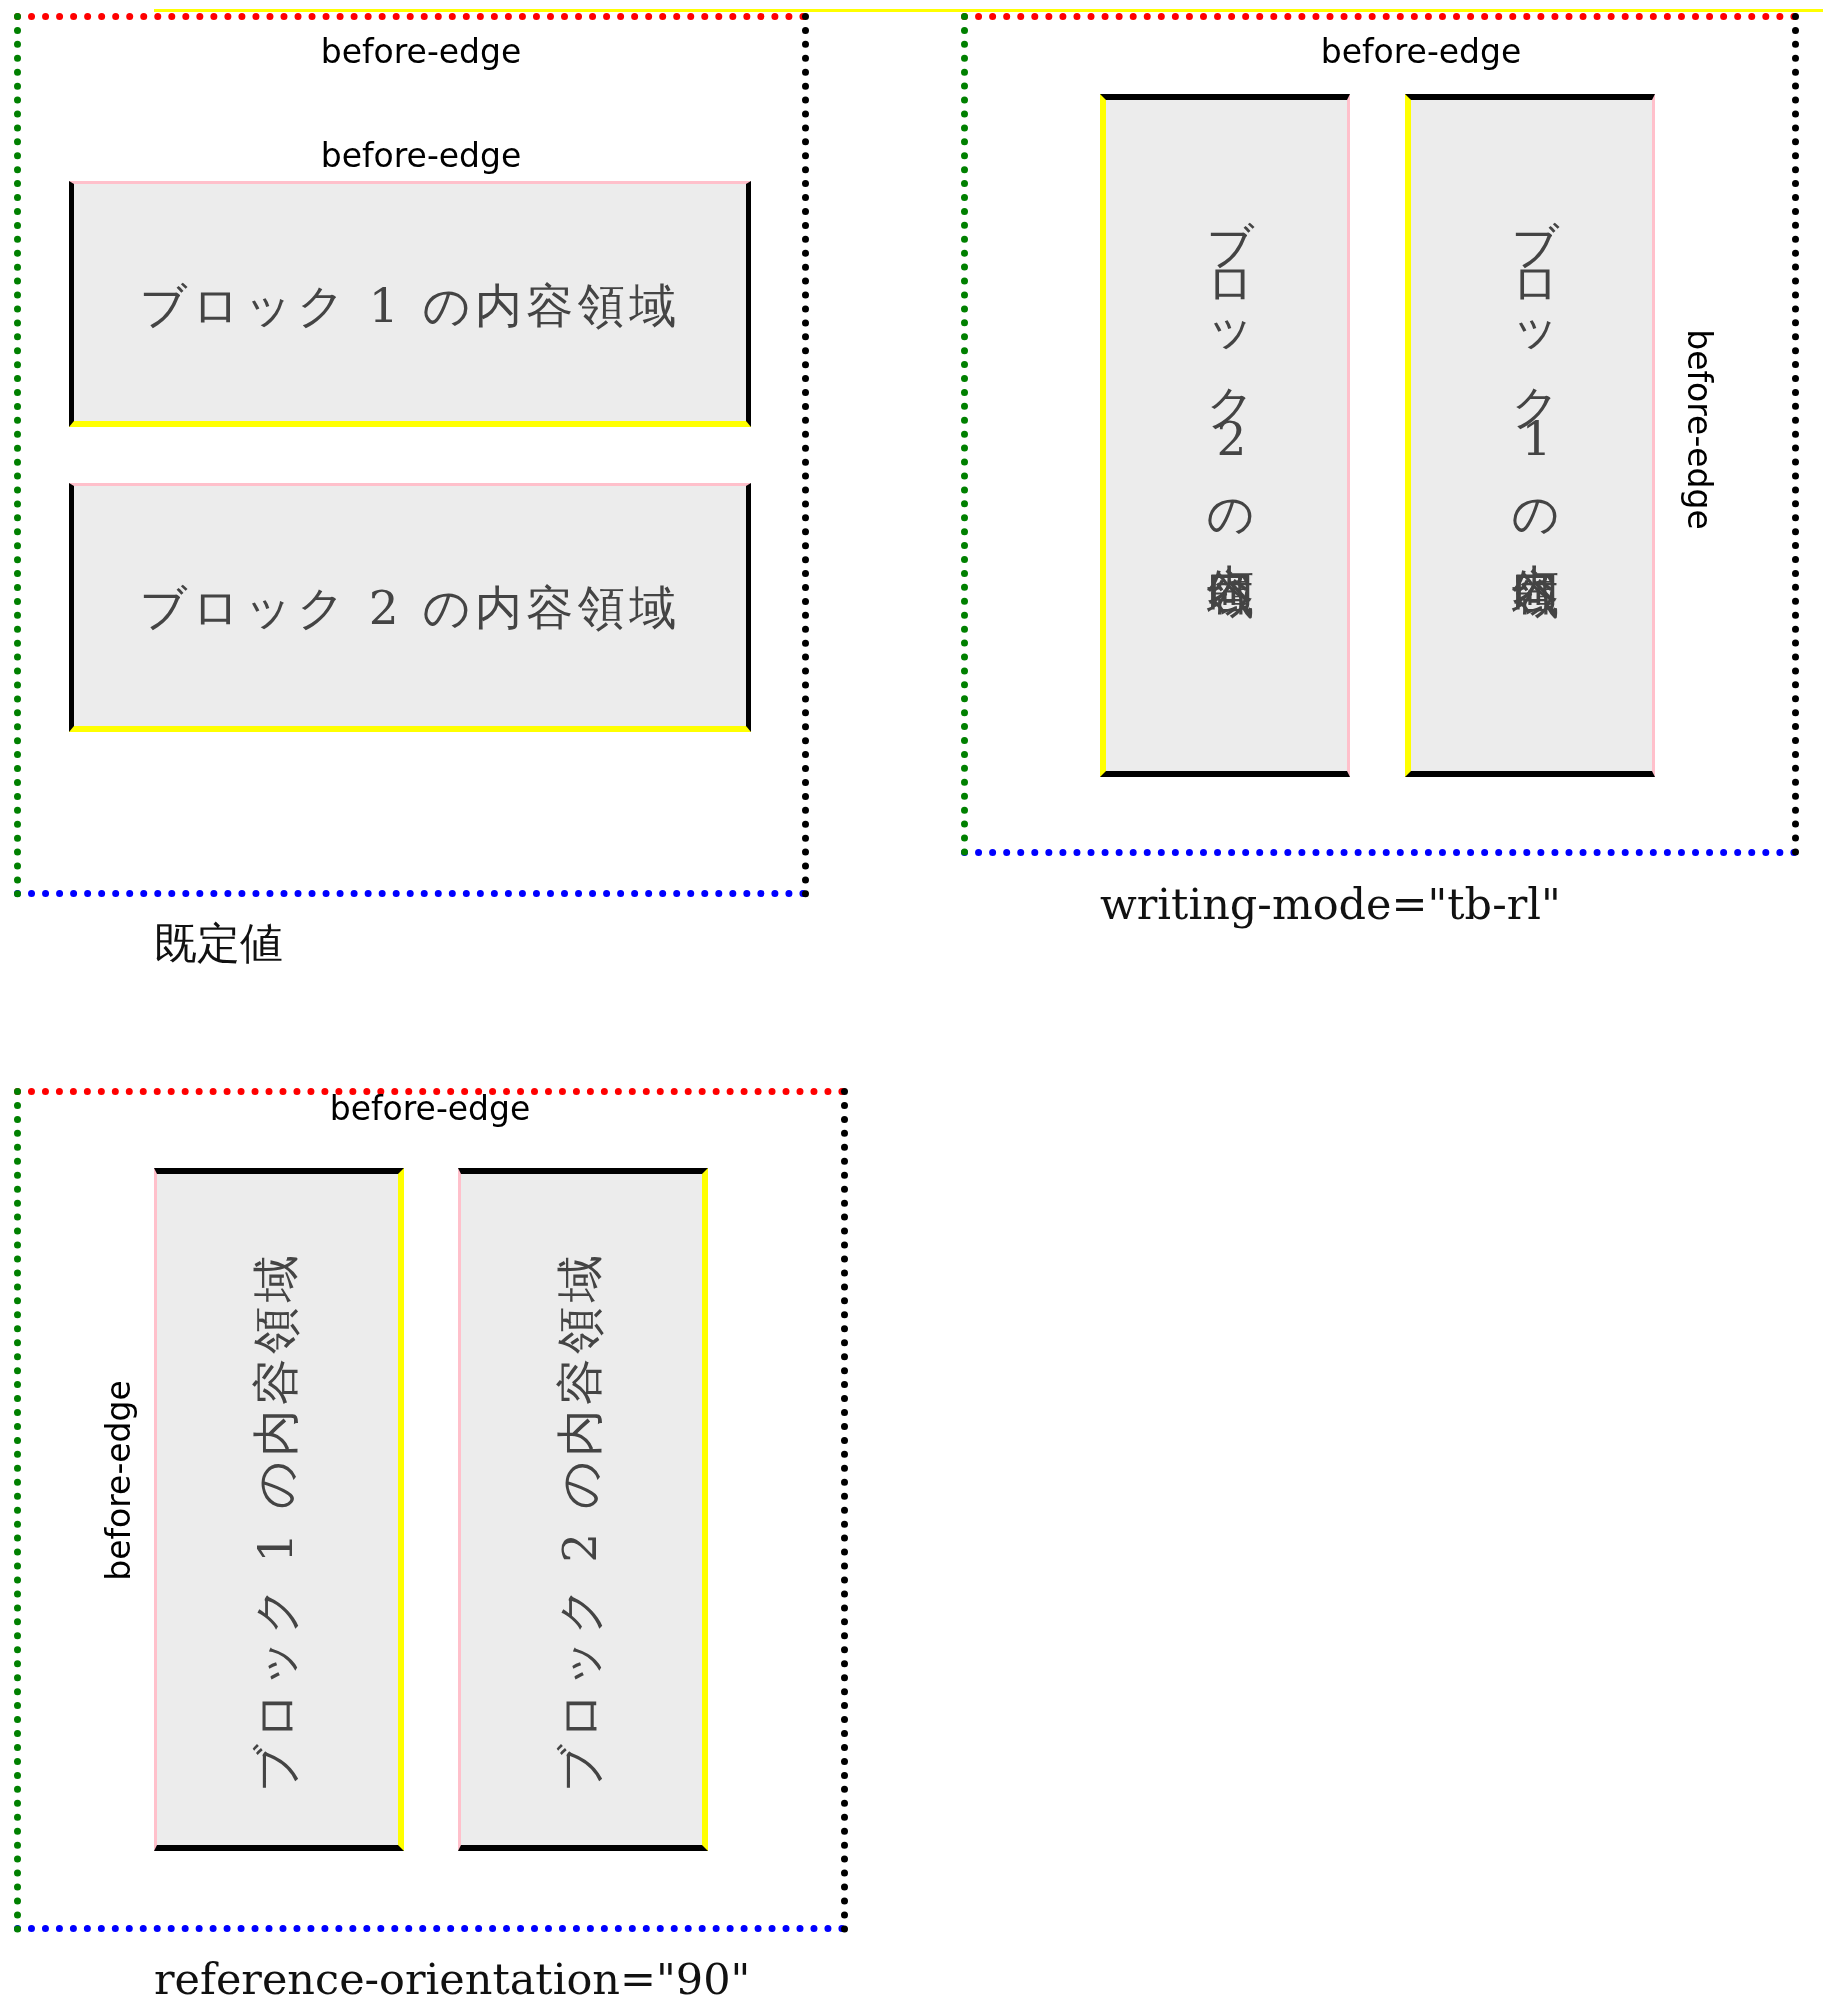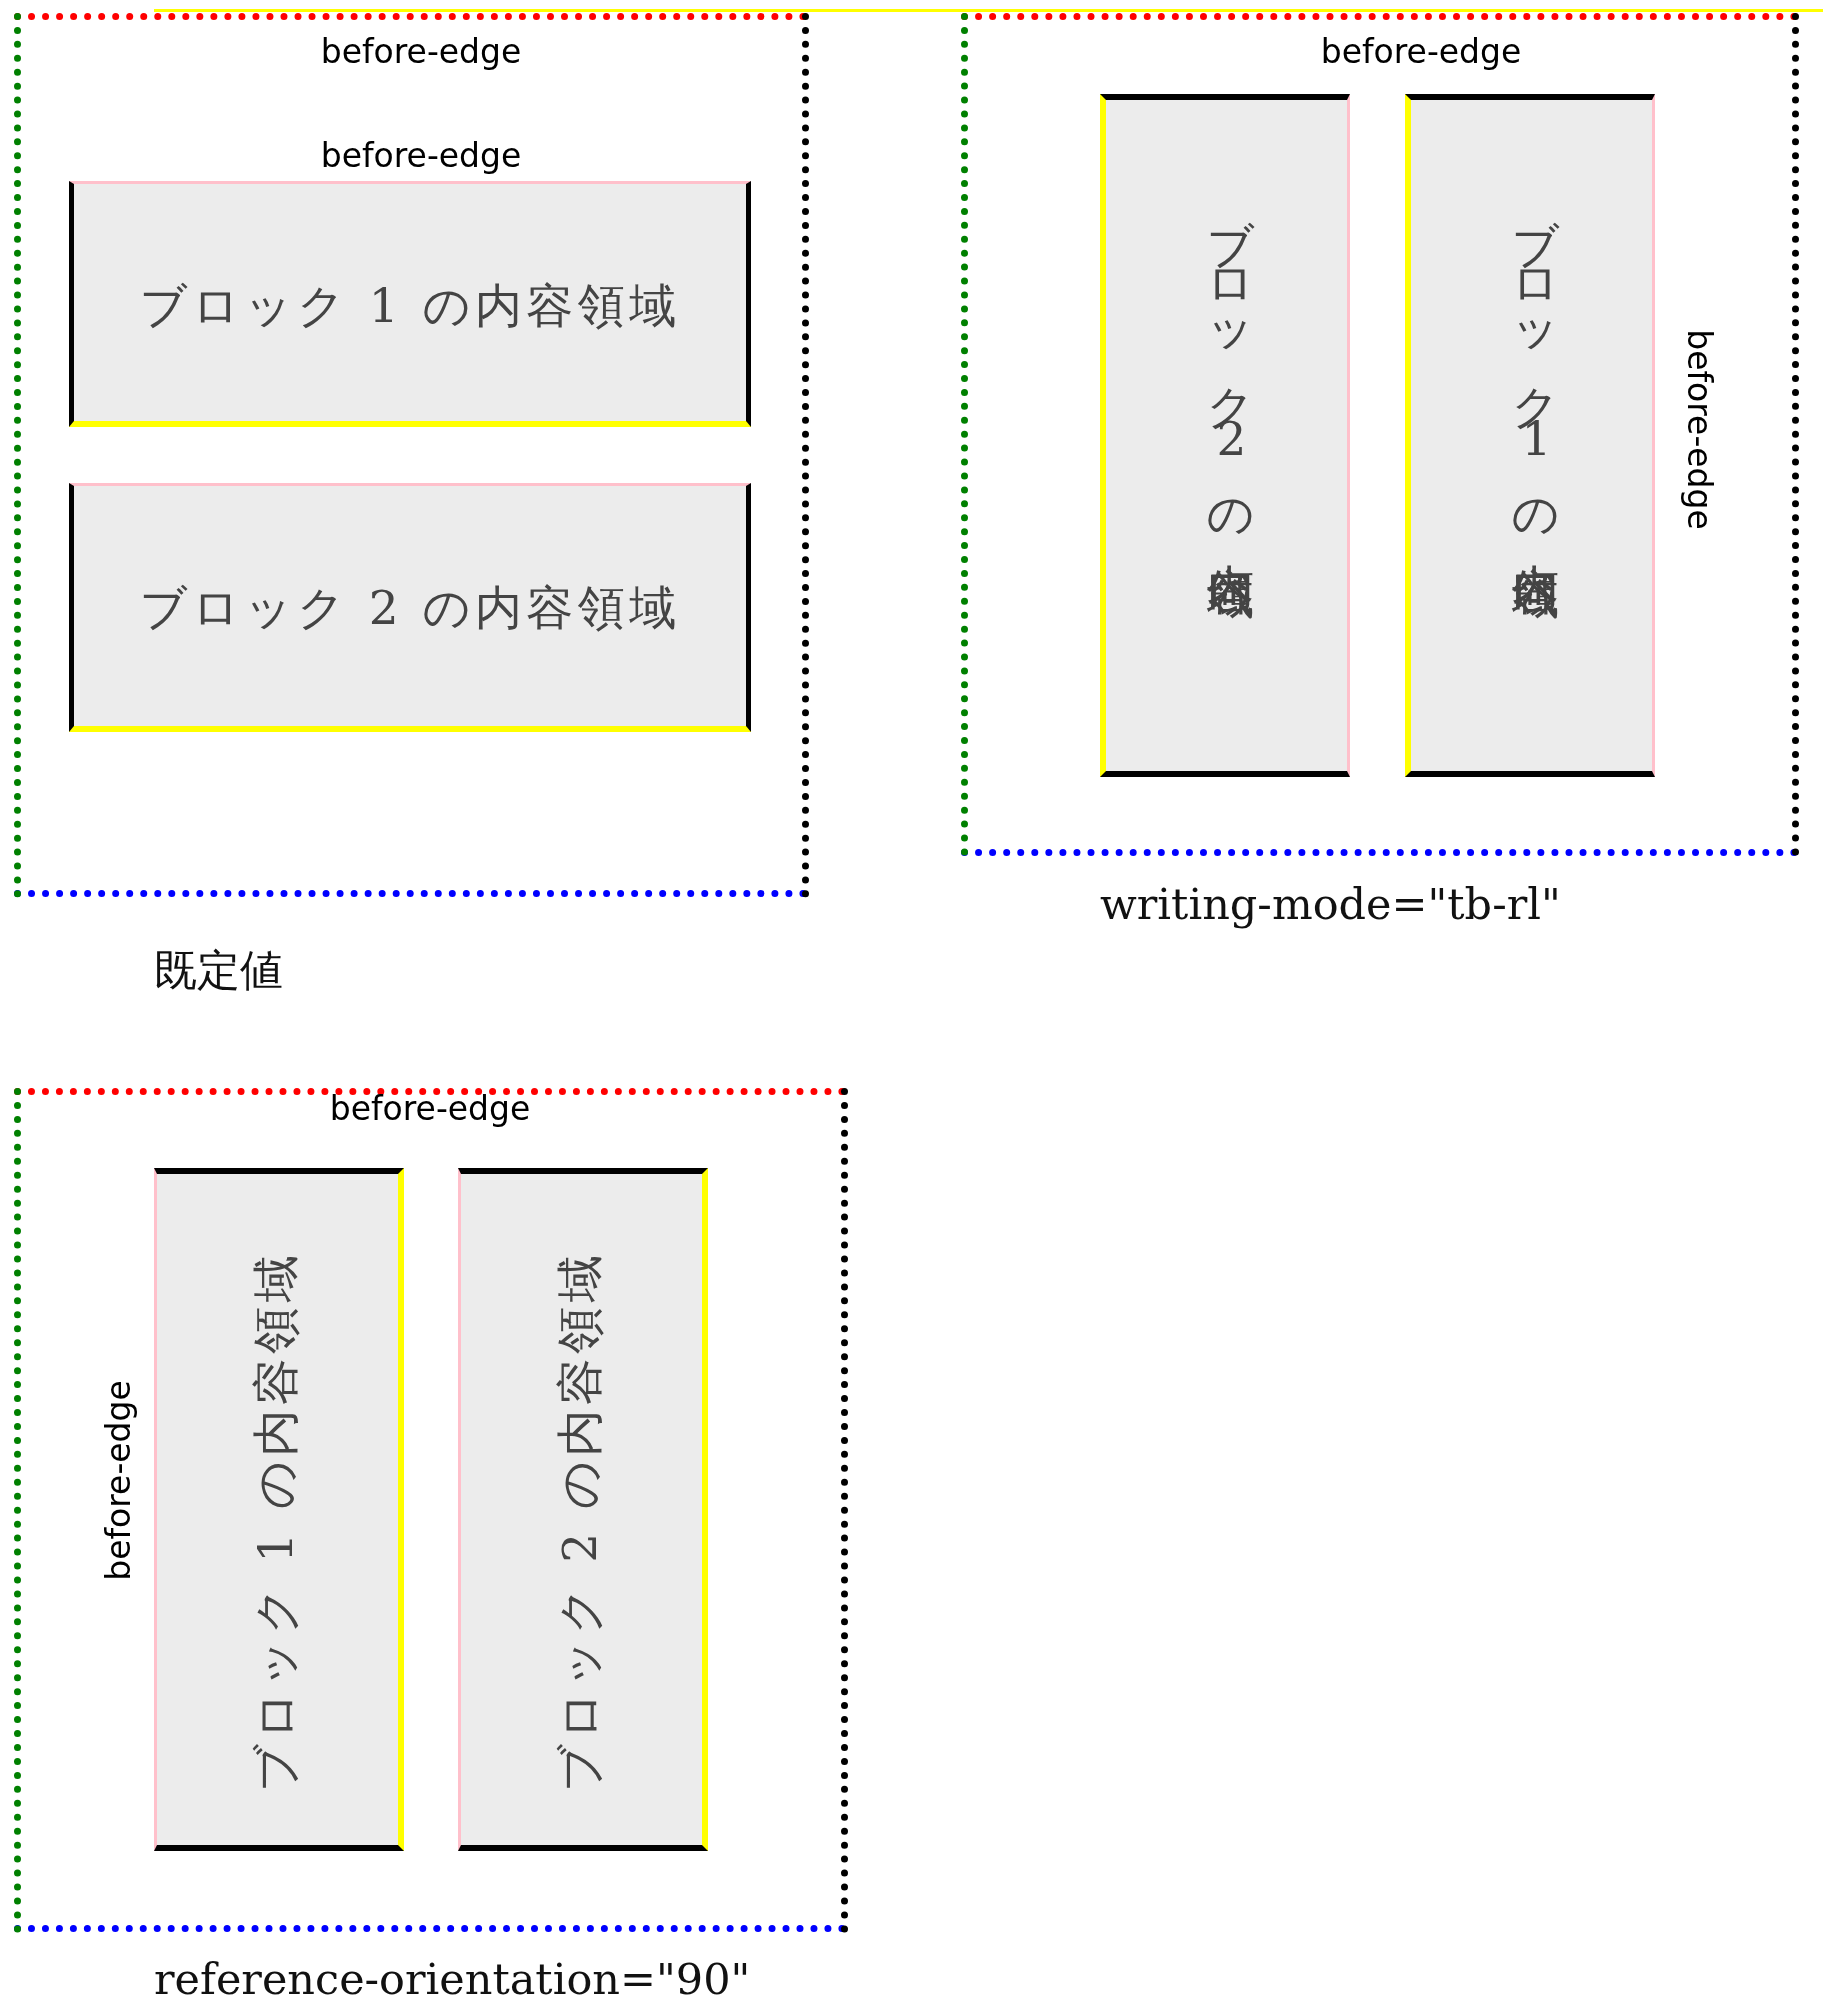--- a/index.html
+++ b/index.html
@@ -39,21 +39,21 @@
               border-top:3.3px solid #ffc0cb; border-bottom:6.7px solid #ffff00;
               border-left:5.5px solid #000; border-right:5.5px solid #000;">
     <div class="block-text" style="left:0; right:0; top:91px; text-align:center;">ブロック 1 の内容領域</div>
   </div>
   <div class="block" style="left:69px; top:483px; width:682px; height:249px;
               border-top:3.3px solid #ffc0cb; border-bottom:6.7px solid #ffff00;
               border-left:5.5px solid #000; border-right:5.5px solid #000;">
     <div class="block-text" style="left:0; right:0; top:91px; text-align:center;">ブロック 2 の内容領域</div>
   </div>
 
-  <div class="abs label-serif" style="left:154px; top:942px;">既定値</div>
+  <div class="abs label-serif" style="left:154px; top:915px;">既定値</div>
 </div>
 
 <div>
   <div class="dots-h red-top" style="left:961px; top:13.3px; width:837px;"></div>
   <div class="dots-h blue-bot" style="left:961px; top:849px; width:837px;"></div>
   <div class="dots-v green-l" style="left:961px; top:13.3px; height:843px;"></div>
   <div class="dots-v black-r" style="left:1792px; top:13.3px; height:843px;"></div>
 
   <div class="abs label-sans" style="left:1310px; top:32px; width:222px; text-align:center;">before-edge</div>
   <div class="abs label-sans rot90" style="left:1588px; top:410px; width:222px; height:39px; text-align:center;">before-edge</div>

